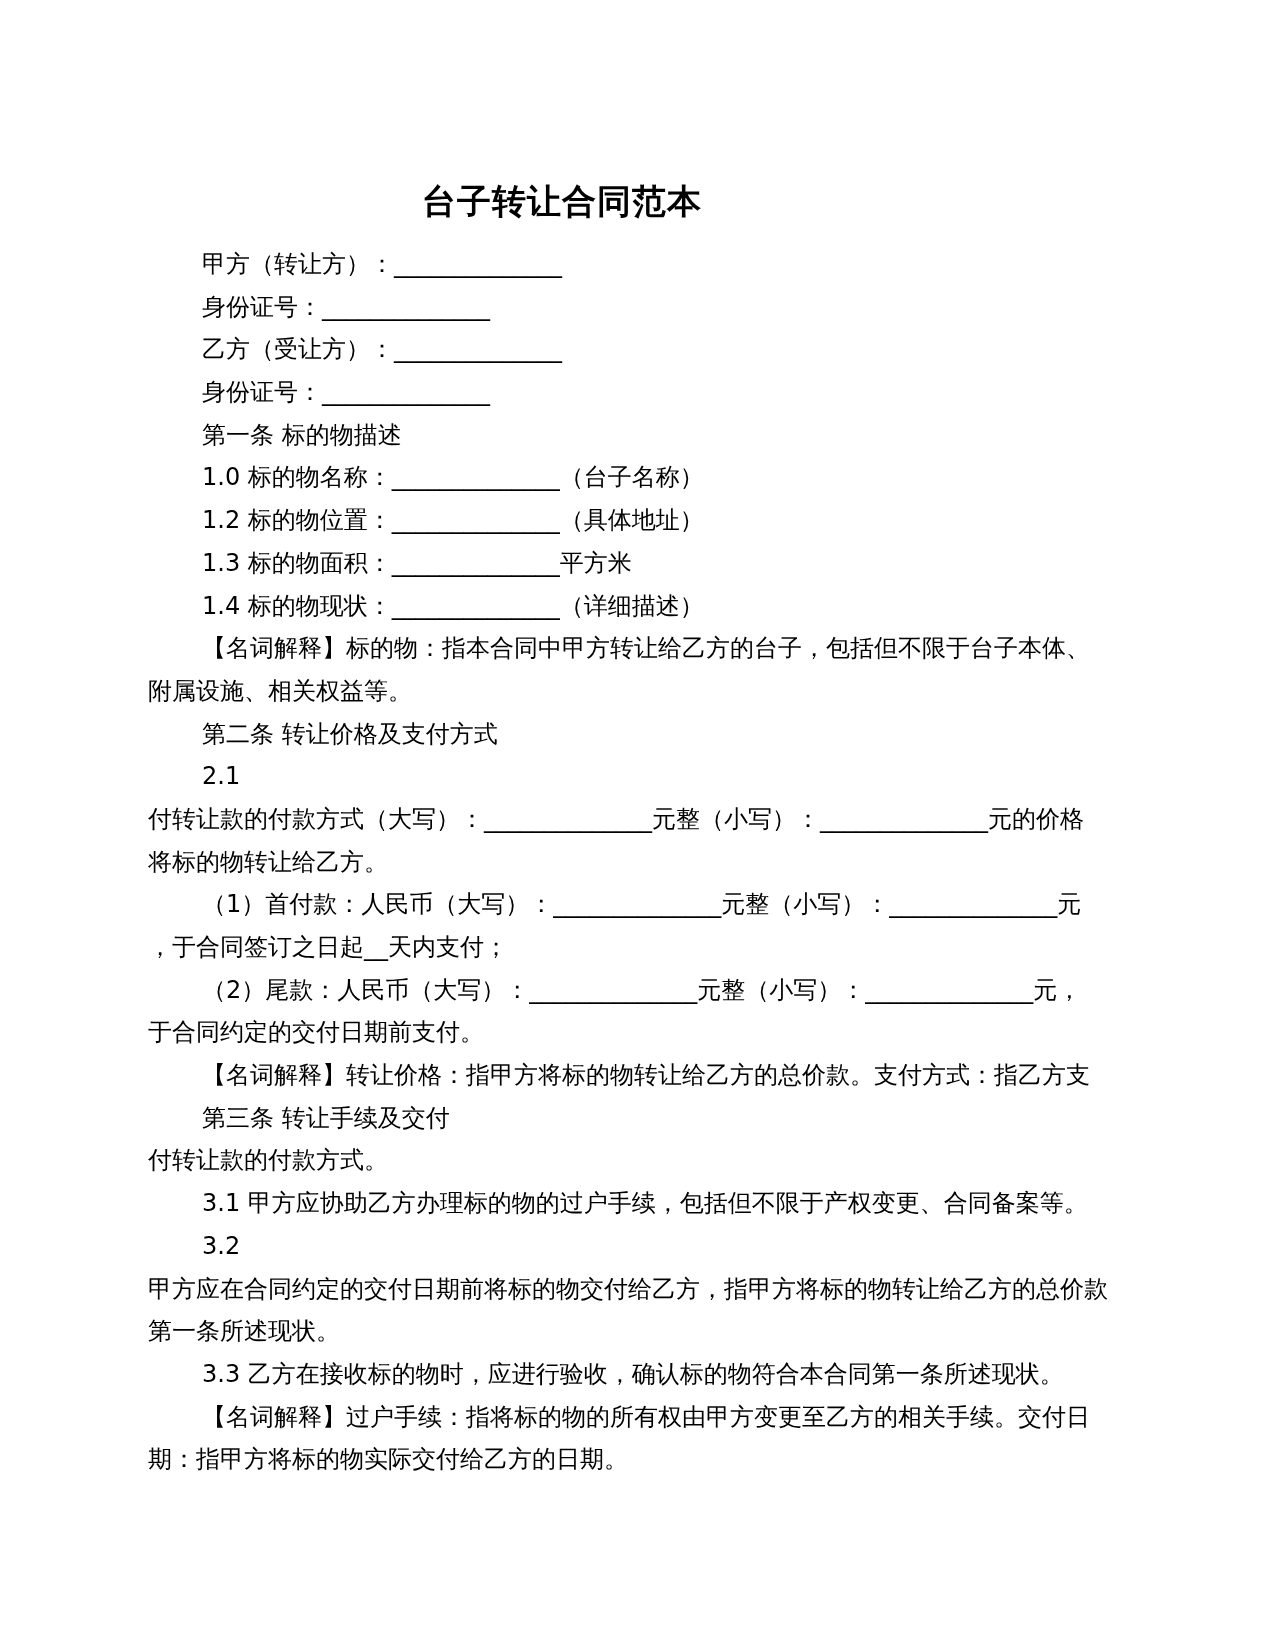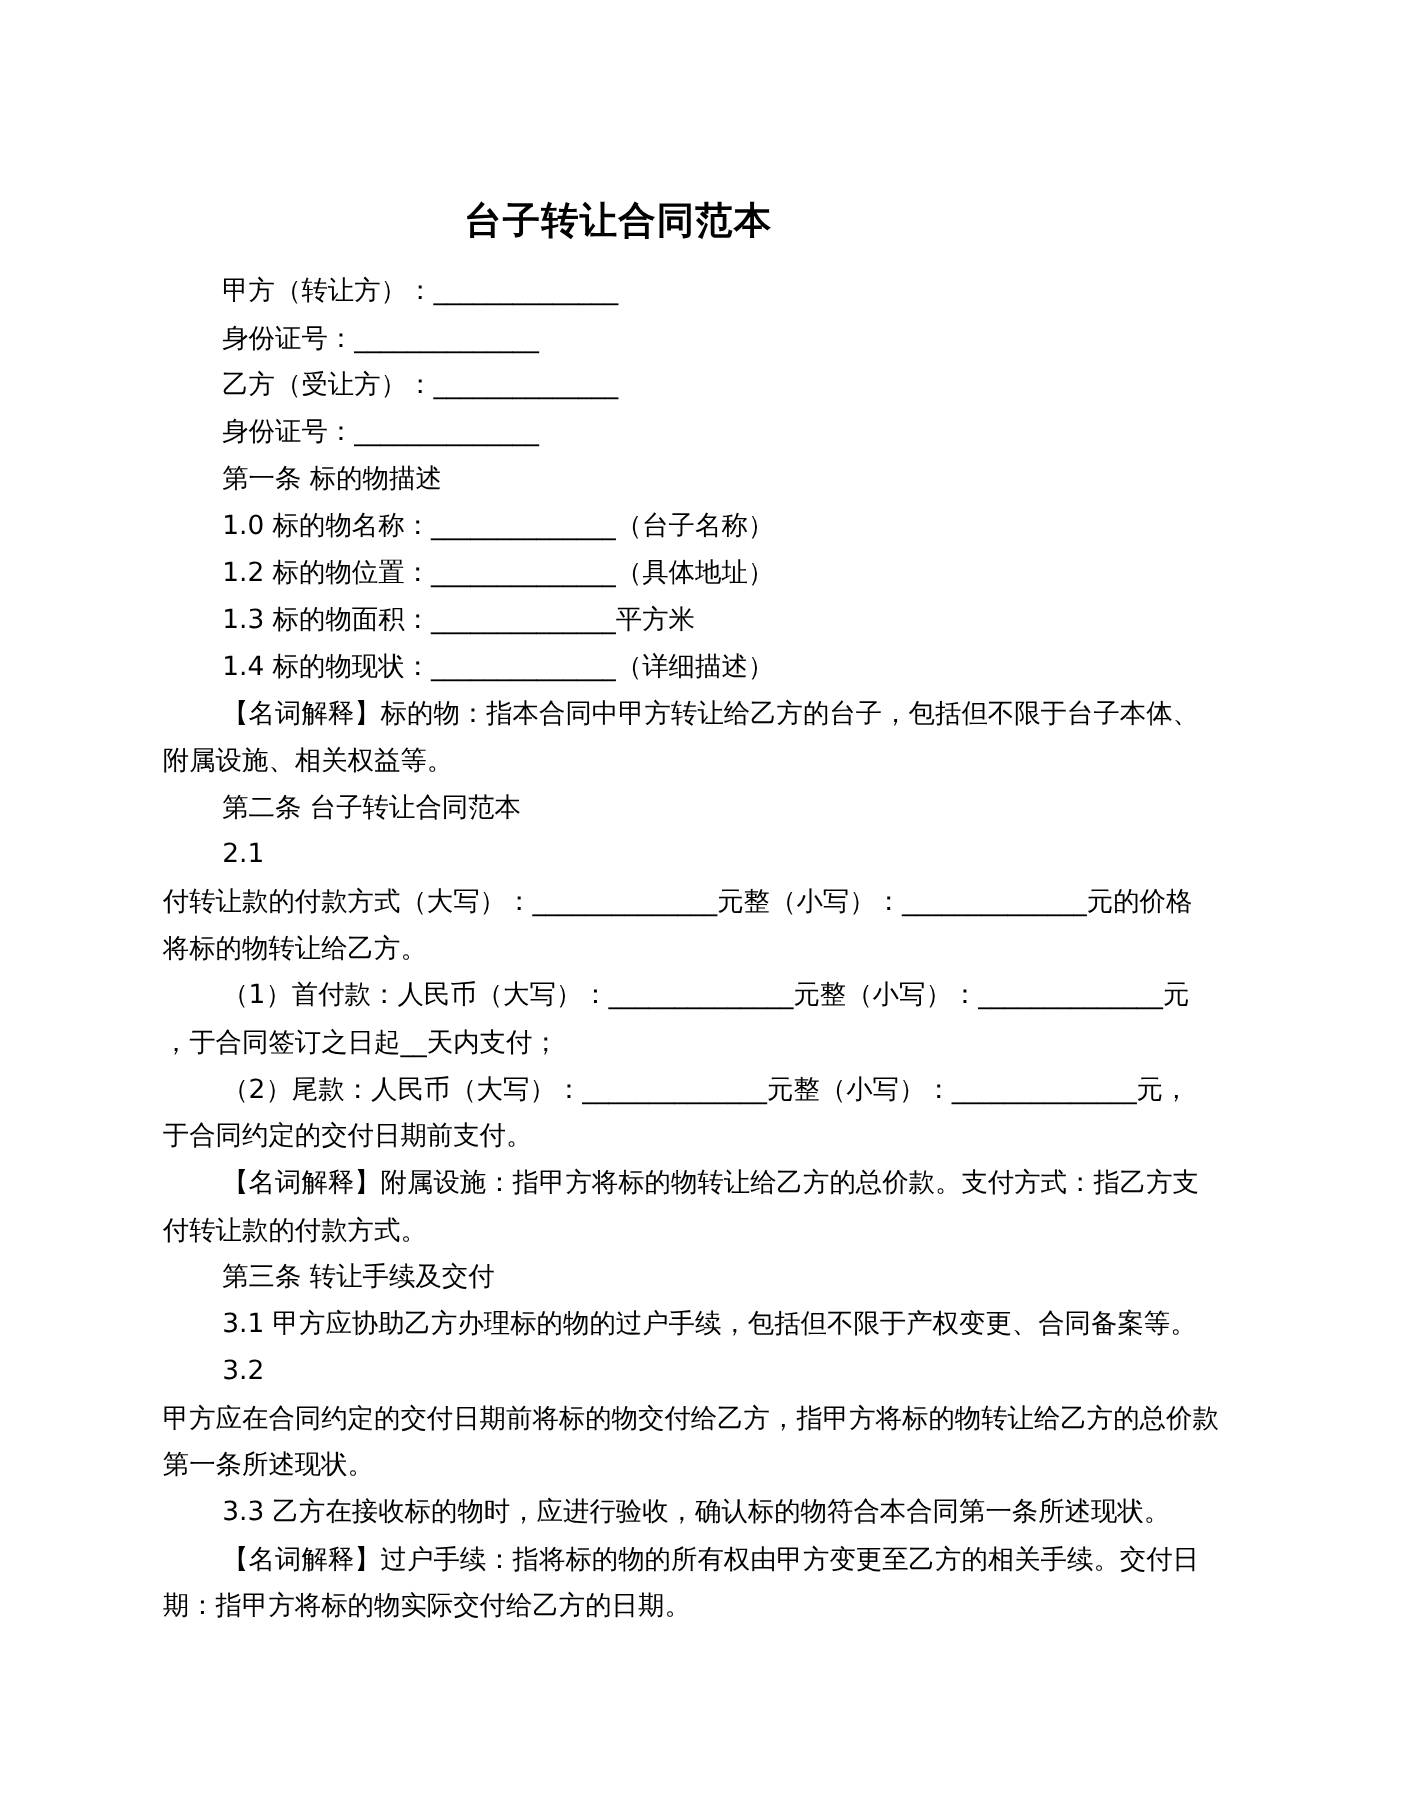--- a/index.html
+++ b/index.html
@@ -53,31 +53,31 @@
     <div class="ln ind">身份证号：______________</div>
     <div class="ln ind">乙方（受让方）：______________</div>
     <div class="ln ind">身份证号：______________</div>
     <div class="ln ind">第一条 标的物描述</div>
     <div class="ln ind">1.0 标的物名称：______________（台子名称）</div>
     <div class="ln ind">1.2 标的物位置：______________（具体地址）</div>
     <div class="ln ind">1.3 标的物面积：______________平方米</div>
     <div class="ln ind">1.4 标的物现状：______________（详细描述）</div>
     <div class="ln ind">【名词解释】标的物：指本合同中甲方转让给乙方的台子，包括但不限于台子本体、</div>
     <div class="ln">附属设施、相关权益等。</div>
-    <div class="ln ind">第二条 台子转让合同范本</div>
+    <div class="ln ind">第二条 转让价格及支付方式</div>
     <div class="ln ind">2.1</div>
     <div class="ln">付转让款的付款方式（大写）：______________元整（小写）：______________元的价格</div>
     <div class="ln">将标的物转让给乙方。</div>
     <div class="ln ind">（1）首付款：人民币（大写）：______________元整（小写）：______________元</div>
     <div class="ln">，于合同签订之日起__天内支付；</div>
     <div class="ln ind">（2）尾款：人民币（大写）：______________元整（小写）：______________元，</div>
     <div class="ln">于合同约定的交付日期前支付。</div>
-    <div class="ln ind">【名词解释】附属设施：指甲方将标的物转让给乙方的总价款。支付方式：指乙方支</div>
+    <div class="ln ind">【名词解释】转让价格：指甲方将标的物转让给乙方的总价款。支付方式：指乙方支</div>
+    <div class="ln ind">第三条 转让手续及交付</div>
     <div class="ln">付转让款的付款方式。</div>
-    <div class="ln ind">第三条 转让手续及交付</div>
     <div class="ln ind">3.1 甲方应协助乙方办理标的物的过户手续，包括但不限于产权变更、合同备案等。</div>
     <div class="ln ind">3.2</div>
     <div class="ln">甲方应在合同约定的交付日期前将标的物交付给乙方，指甲方将标的物转让给乙方的总价款</div>
     <div class="ln">第一条所述现状。</div>
     <div class="ln ind">3.3 乙方在接收标的物时，应进行验收，确认标的物符合本合同第一条所述现状。</div>
     <div class="ln ind">【名词解释】过户手续：指将标的物的所有权由甲方变更至乙方的相关手续。交付日</div>
     <div class="ln">期：指甲方将标的物实际交付给乙方的日期。</div>
   </div>
 </div>
 

